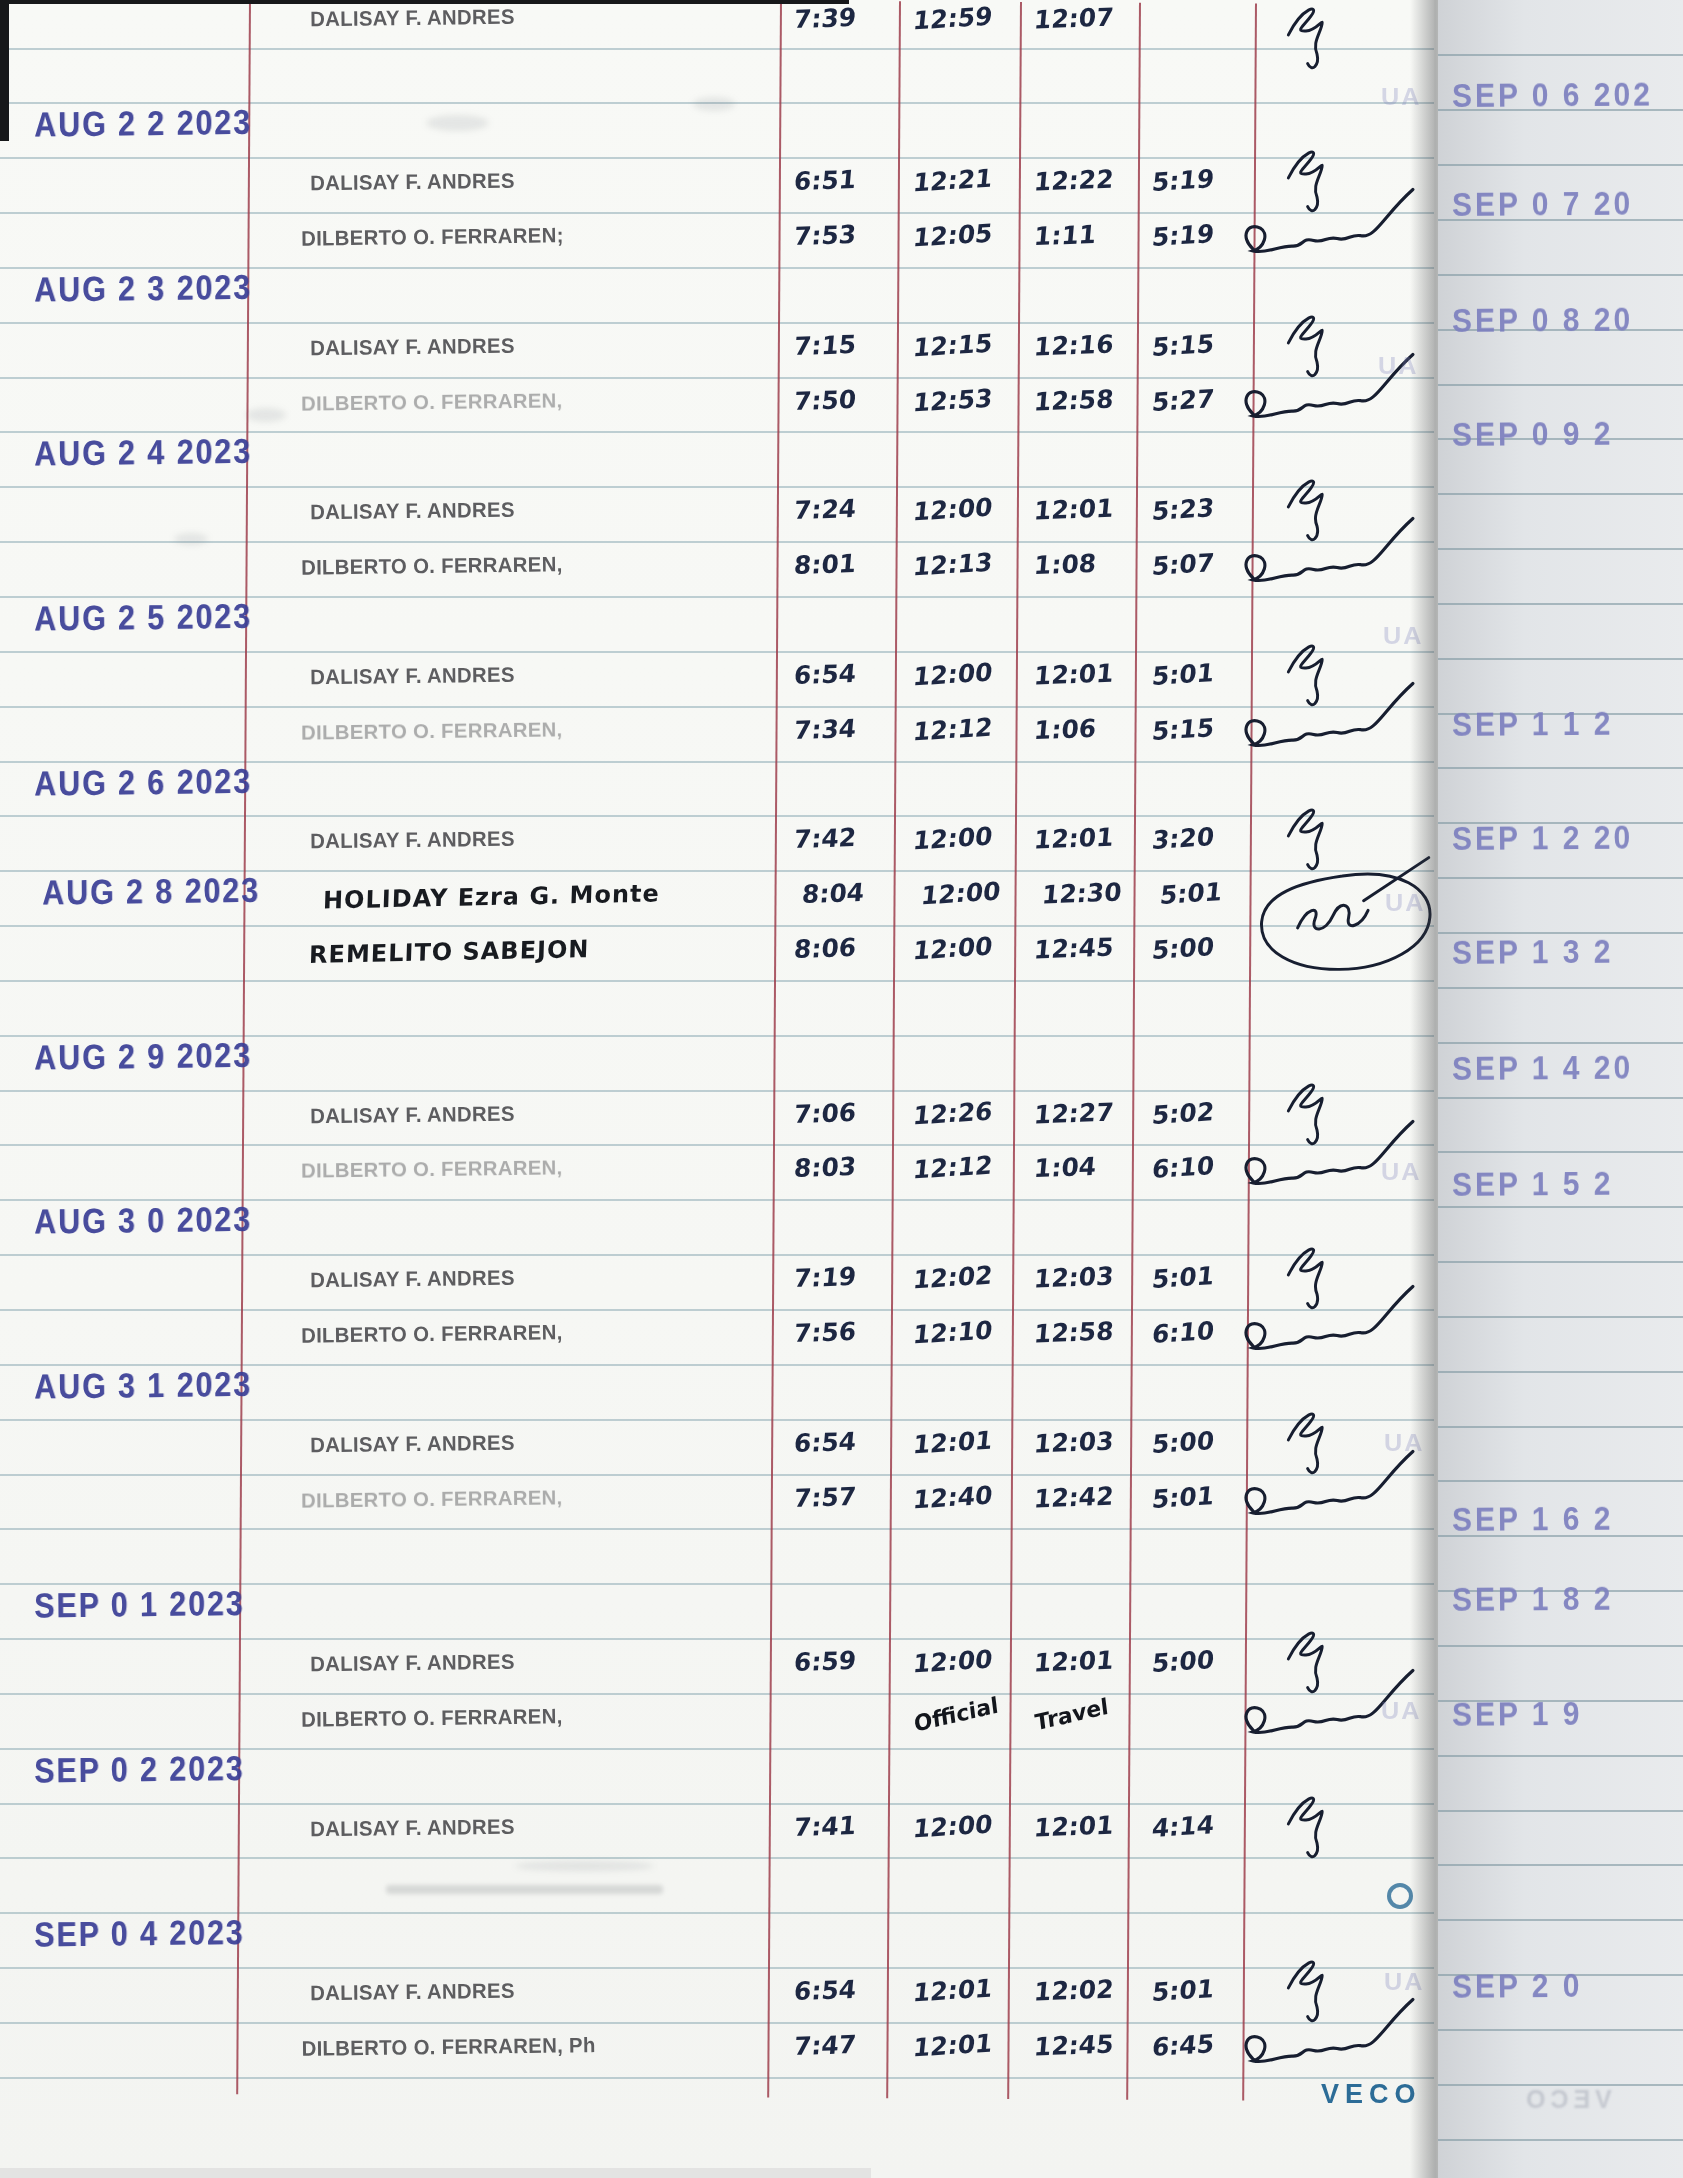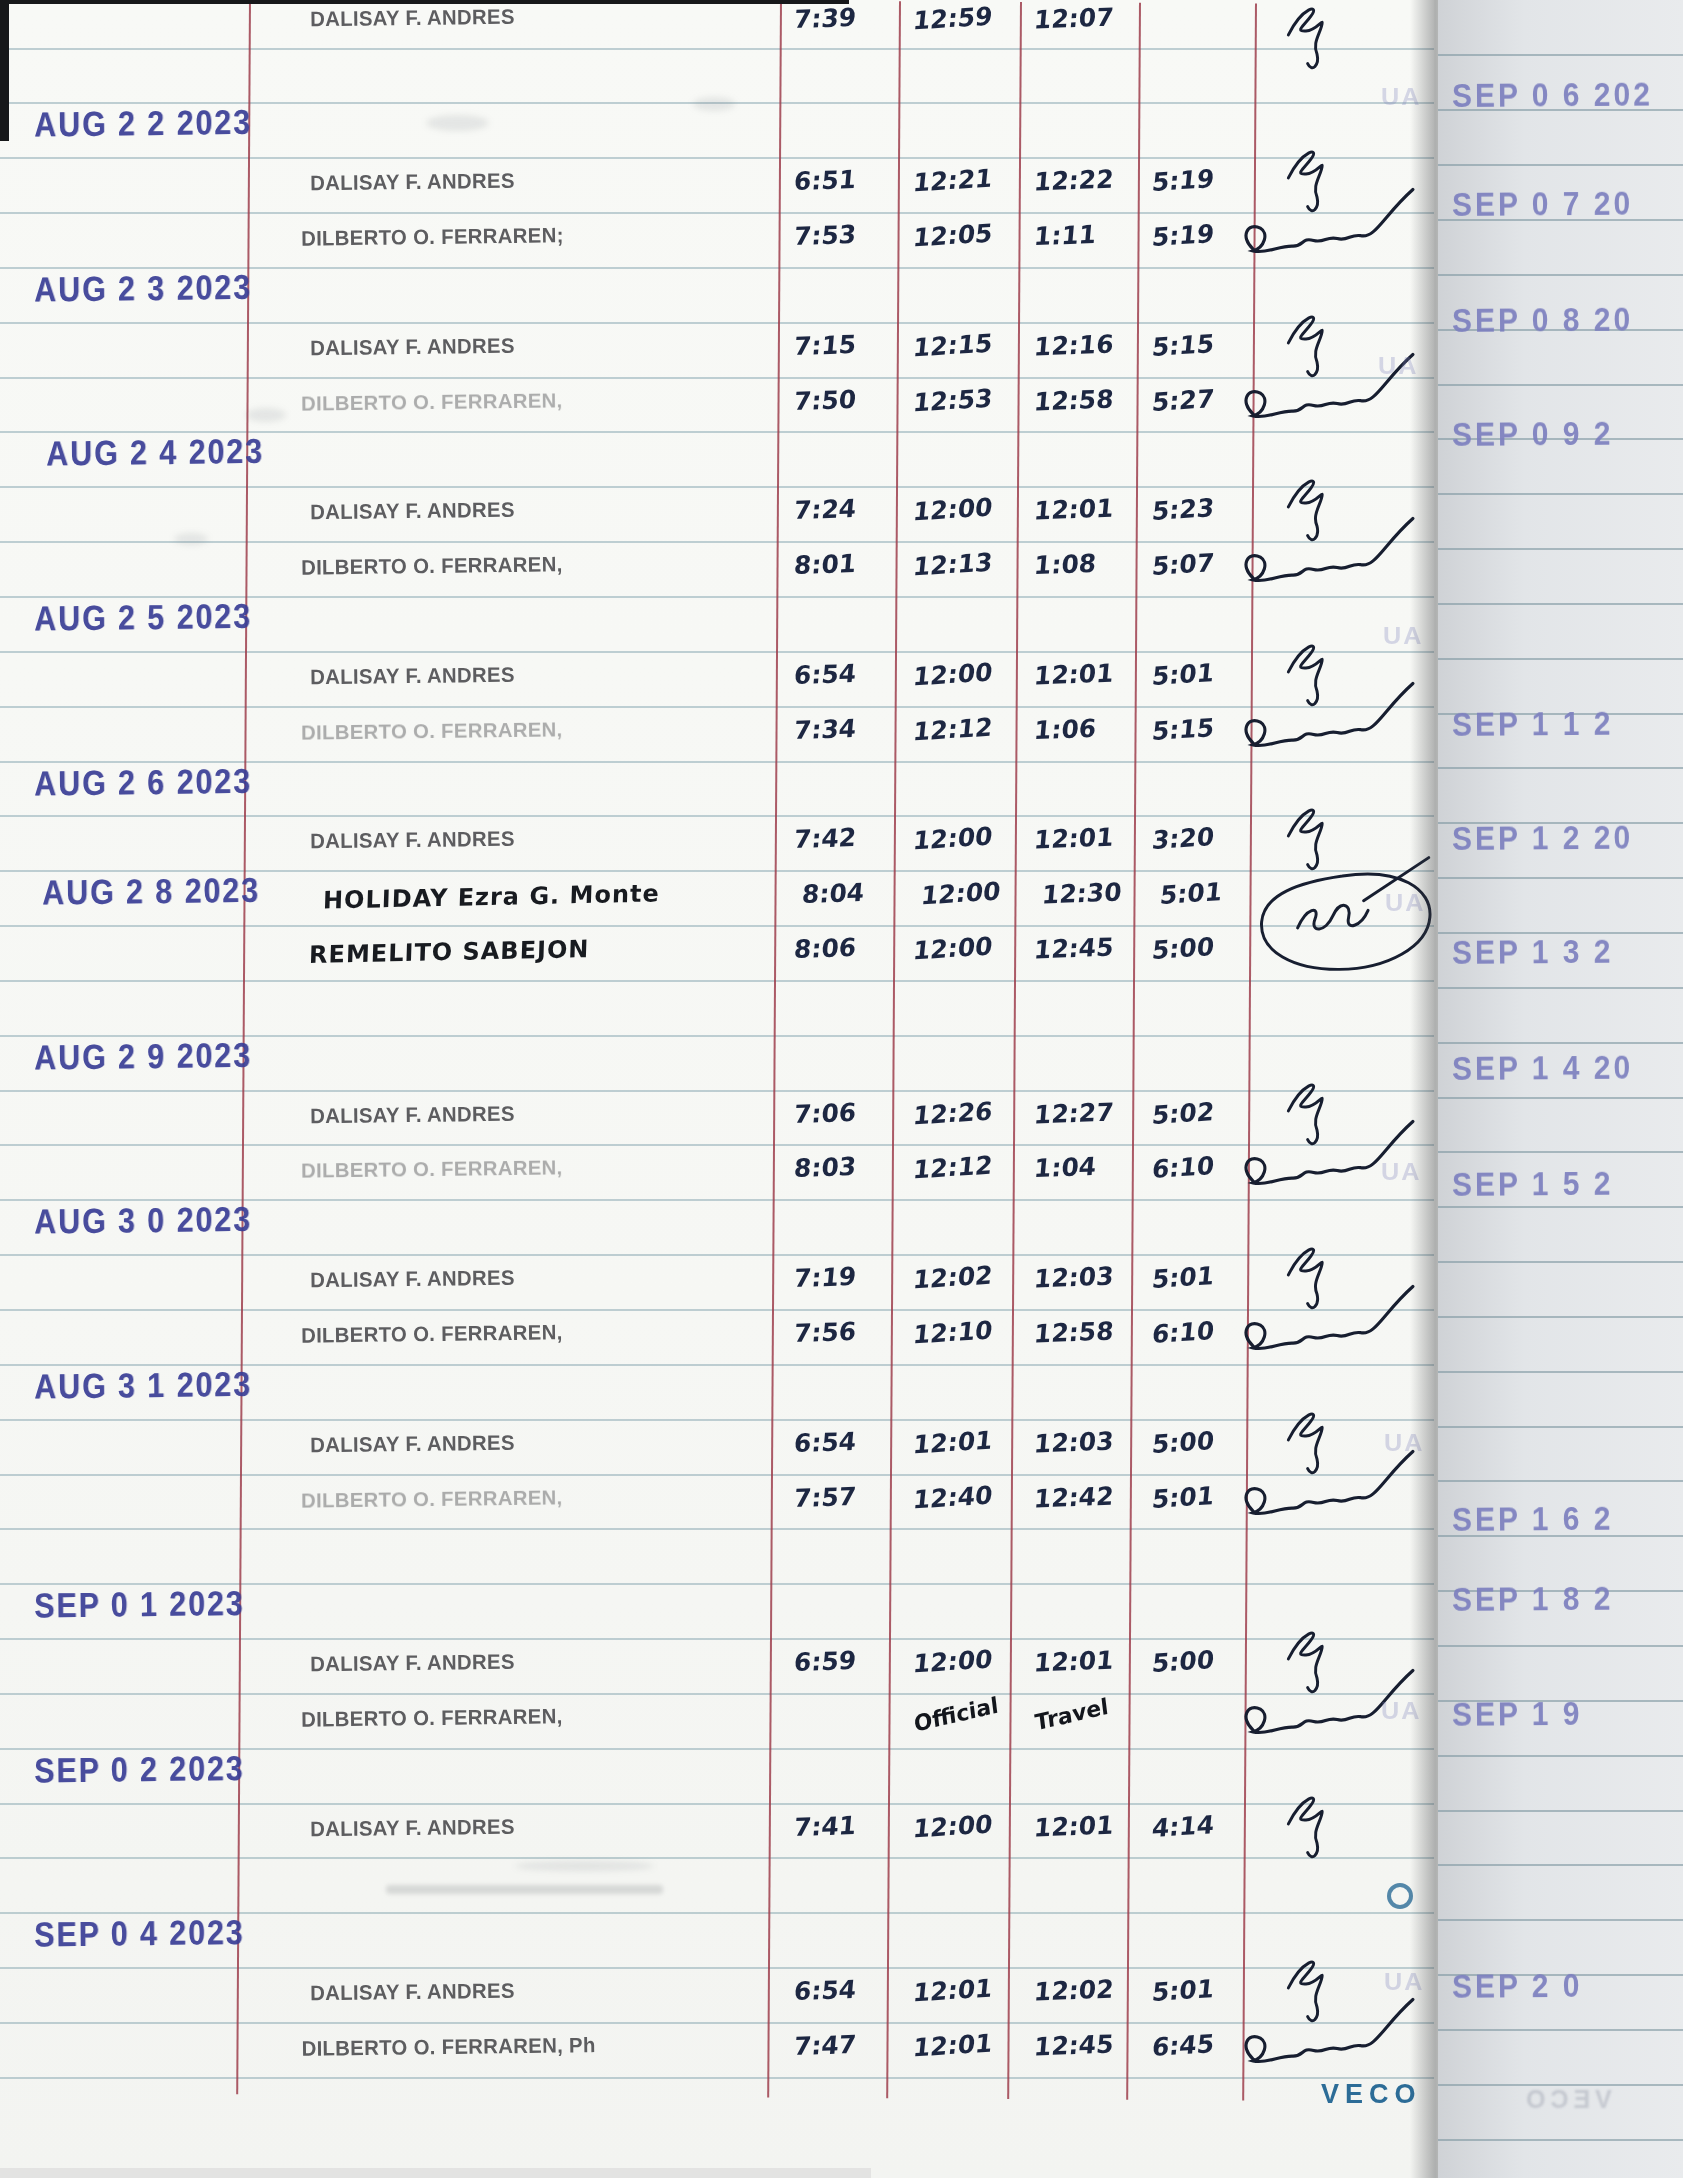--- a/index.html
+++ b/index.html
@@ -160,21 +160,21 @@
         <div style="position: absolute; left: 0px; top: 377px; width: 1434px; height: 55px;">
           <span class="name-stamp faded" style="left: 297px; top: 13px;">DILBERTO O. FERRAREN,</span>
           <span class="t" style="left: 794px; top: 9px;">7:50</span>
           <span class="t alt" style="left: 913px; top: 9px;">12:53</span>
           <span class="t" style="left: 1034px; top: 9px;">12:58</span>
           <span class="t alt" style="left: 1152px; top: 9px;">5:27</span>
           <div class="sig" style="left: 1236px; top: -20px; transform: rotate(-7deg);"><svg viewBox="0 0 190 85" width="188" height="84">
               <path d="M16 48 C4 34 14 20 26 28 C34 34 28 48 16 50 C28 55 42 48 56 50 C68 52 66 42 78 47 C88 51 92 44 102 48 C112 52 116 45 126 48 C140 53 152 30 184 8" fill="none" stroke="#171e30" stroke-width="3.2" stroke-linecap="round"></path>
             </svg></div>
         </div>
-        <div style="position: absolute; left: 12px; top: 431px; width: 1434px; height: 55px;">
+        <div style="position: absolute; left: 0px; top: 431px; width: 1434px; height: 55px;">
           <span class="stamp" style="left: 32px; top: 4px;">AUG 2 4 2023</span>
         </div>
         <div style="position: absolute; left: 0px; top: 486px; width: 1434px; height: 55px;">
           <span class="name-stamp" style="left: 307px; top: 13px;">DALISAY F. ANDRES</span>
           <span class="t" style="left: 794px; top: 9px;">7:24</span>
           <span class="t alt" style="left: 913px; top: 9px;">12:00</span>
           <span class="t" style="left: 1034px; top: 9px;">12:01</span>
           <span class="t alt" style="left: 1152px; top: 9px;">5:23</span>
           <div class="sig" style="left: 1279px; top: -14px; transform: rotate(-3deg);"><svg viewBox="0 0 70 84" width="69" height="83">
               <path d="M10 34 C26 6 44 4 34 16 C27 25 16 31 28 31 C40 31 48 16 44 27 C41 36 34 44 38 55 C40 66 32 74 28 64" fill="none" stroke="#171e30" stroke-width="3" stroke-linecap="round"></path>

